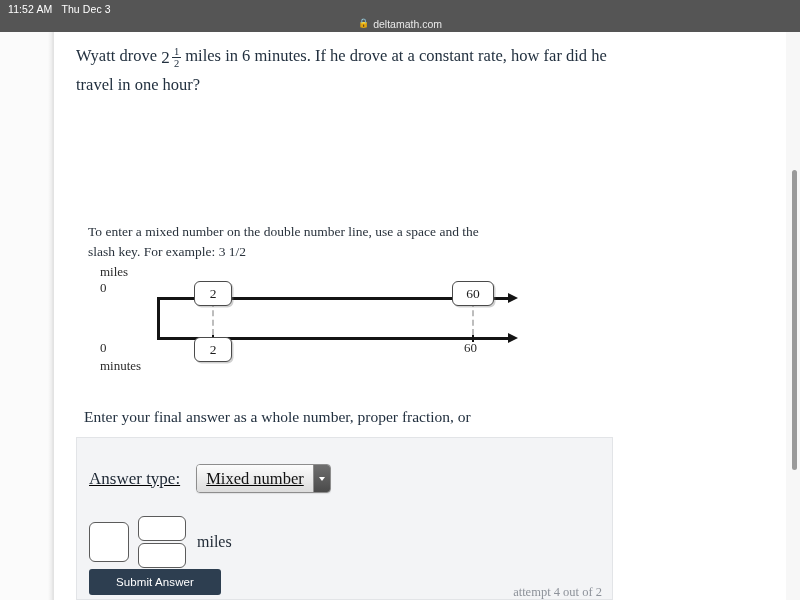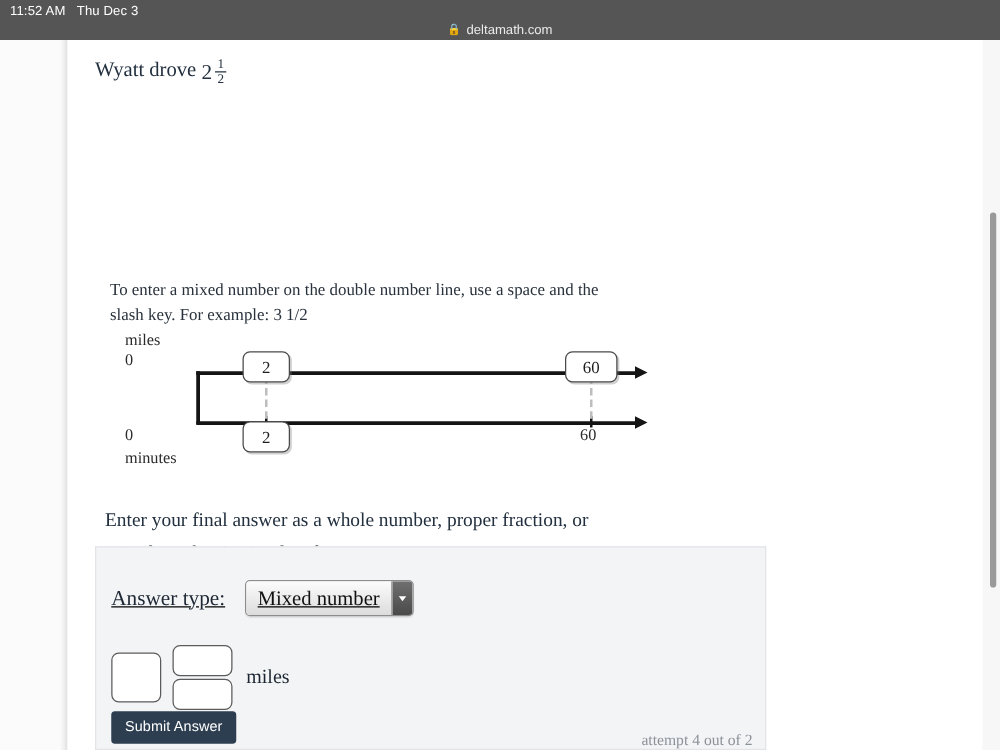--- a/index.html
+++ b/index.html
@@ -219,21 +219,21 @@
   }
   .inp-whole { width: 40px; height: 40px; }
   .frac-stack { display: flex; flex-direction: column; gap: 2px; }
   .inp-num, .inp-den { width: 48px; height: 25px; }
   .unit-label { font-size: 16px; color: #1d2733; margin-left: 2px; }
 
   .submit-btn {
     position: absolute; left: 12px; top: 131px;
     background: #2d3e50; color: #ffffff;
     font-family: "Liberation Sans", sans-serif;
-    font-size: 11.5px; padding: 7px 11px;
+    font-size: 11.5px; padding: 7px 27px;
     border: none; border-radius: 3px; cursor: pointer;
     letter-spacing: .1px;
   }
   .attempt {
     position: absolute; right: 10px; top: 147px;
     font-size: 12.5px; color: #8d929a;
   }
 </style>
 </head>
 <body>
@@ -263,21 +263,21 @@
 
     <div class="q-body">
       <div class="q-text">
         <span>Wyatt drove </span><span class="mixed-inline">
             <span class="mi-whole">2</span>
             <span class="mi-frac">
               <span class="num">1</span>
               <span class="bar"></span>
               <span class="den">2</span>
             </span>
-          </span>
+          </span><span> miles in 6 minutes. If he drove at a constant rate, how far did he travel in one hour?</span>
       </div>
     </div>
 
     <div class="hint-text">To enter a mixed number on the double number line, use a space and the slash key. For example: 3 1/2</div>
 
     <div class="dnl">
       <div class="lbl-miles">miles</div>
       <div class="zero-top">0</div>
 
       <div class="axis top">

